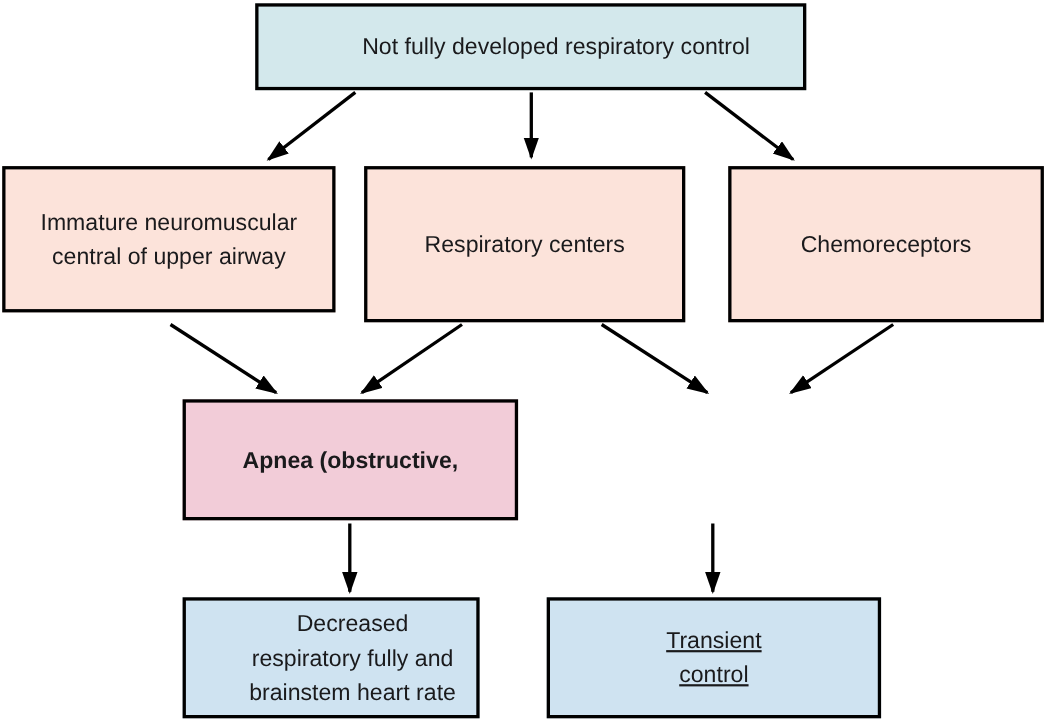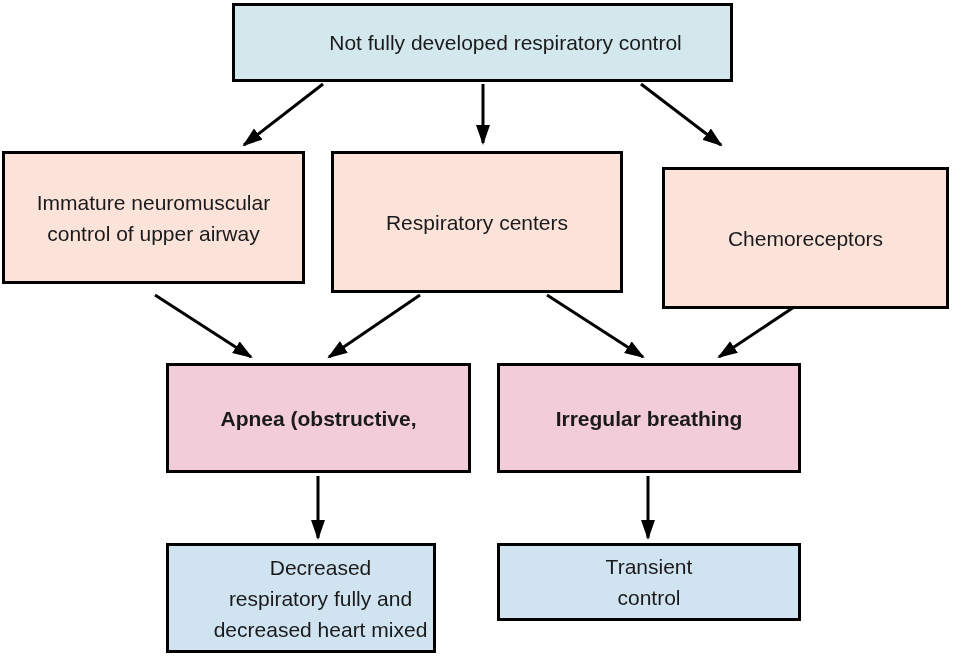--- a/index.html
+++ b/index.html
@@ -34,25 +34,25 @@
   }
   .box span{display:block;}
   .fill-root{background:var(--root-fill);padding-left:46px;}
   .fill-cause{background:var(--cause-fill);}
   .fill-condition{background:var(--condition-fill);font-weight:bold;}
   .fill-outcome{background:var(--outcome-fill);}
 
   .b-root{left:232px;top:3px;width:501px;height:79px;}
   .b-immature{left:2px;top:151px;width:303px;height:133px;}
   .b-brainstem{left:331px;top:151px;width:292px;height:142px;}
-  .b-chemo{left:662px;top:151px;width:287px;height:142px;margin-top:16px;}
+  .b-chemo{left:662px;top:151px;width:287px;height:142px;}
   .b-apnea{left:166px;top:363px;width:305px;height:110px;}
   .b-irregular{left:497px;top:363px;width:304px;height:110px;}
   .b-decreased{left:166px;top:543px;width:270px;height:110px;padding-left:39px;}
-  .b-transient{left:497px;top:543px;width:304px;height:78px;}
+  .b-transient{left:497px;top:543px;width:304px;height:110px;text-decoration:underline;}
 </style>
 </head>
 <body>
 
 <div class="canvas">
 
   <svg class="arrow-layer" viewBox="0 0 967 657" xmlns="http://www.w3.org/2000/svg">
     <defs>
       <marker id="ah" markerWidth="22" markerHeight="16" refX="18" refY="7" orient="auto" markerUnits="userSpaceOnUse">
         <path d="M0,0 L20,7 L0,14 Z"></path>
@@ -89,21 +89,21 @@
 
   <div class="box fill-root b-root">
     <div>
       <span>Not fully developed respiratory control</span>
     </div>
   </div>
 
   <div class="box fill-cause b-immature">
     <div>
       <span>Immature neuromuscular</span>
-      <span>control of upper airway</span>
+      <span>central of upper airway</span>
     </div>
   </div>
 
   <div class="box fill-cause b-brainstem">
     <div>
       <span>Respiratory centers</span>
     </div>
   </div>
 
   <div class="box fill-cause b-chemo">
@@ -111,31 +111,26 @@
       <span>Chemoreceptors</span>
     </div>
   </div>
 
   <div class="box fill-condition b-apnea">
     <div>
       <span>Apnea (obstructive,</span>
     </div>
   </div>
 
-  <div class="box fill-condition b-irregular">
-    <div>
-      <span>Irregular breathing</span>
-    </div>
-  </div>
 
   <div class="box fill-outcome b-decreased">
     <div>
       <span>Decreased</span>
       <span>respiratory fully and</span>
-      <span>decreased heart mixed</span>
+      <span>brainstem heart rate</span>
     </div>
   </div>
 
   <div class="box fill-outcome b-transient">
     <div>
       <span>Transient</span>
       <span>control</span>
     </div>
   </div>
 

